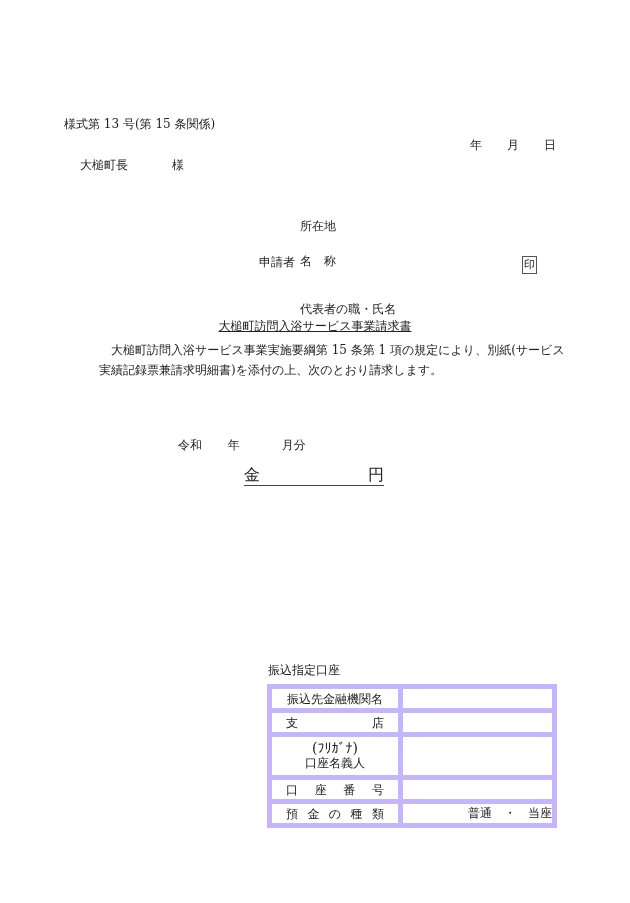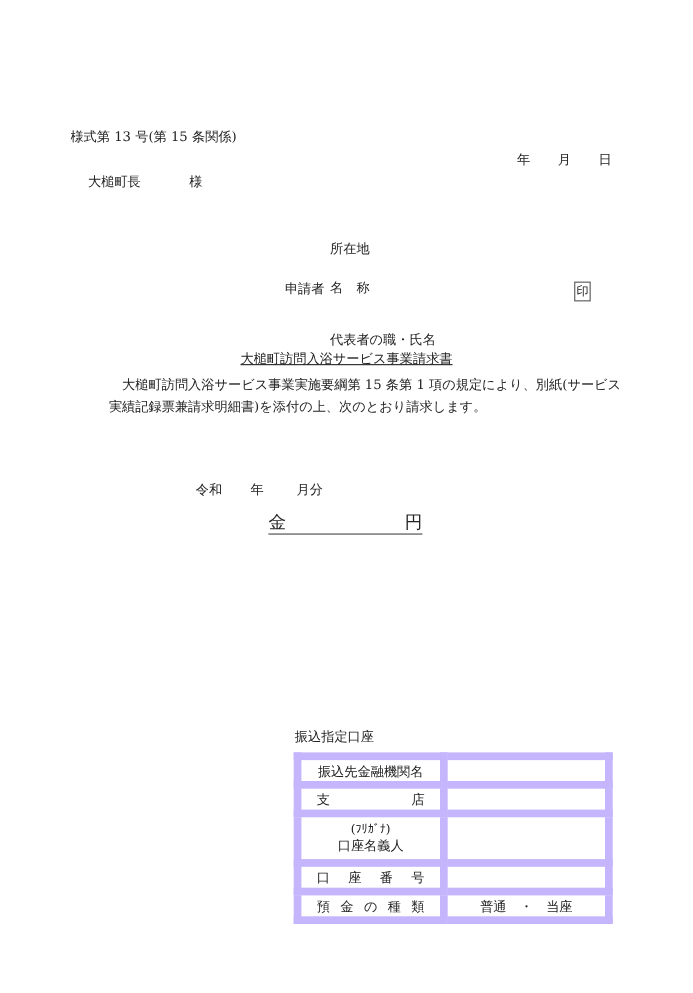--- a/index.html
+++ b/index.html
@@ -19,25 +19,25 @@
     .field-name .s2 { margin-left: 12px; }
     .field-rep { left: 300px; top: 258px; margin-top: 43px; }
     .seal { left: 522px; top: 256px; width: 13px; height: 16px; border: 1px solid #555; font-size: 11px; line-height: 16px; text-align: center; }
     .doc-title { left: 0; width: 630px; top: 318px; text-align: center; text-decoration: underline; }
     .body-text { left: 80px; top: 340px; width: 476px; white-space: normal; line-height: 20px; text-indent: 12px; margin-left: 19px; }
     .period { left: 150px; top: 437px; }
     .period span { display: inline-block; margin-left: 28px; }
     .amount { left: 244px; top: 465px; width: 140px; font-size: 16px; line-height: 20px; border-bottom: 1px solid #444; display: flex; justify-content: space-between; }
     .bank-heading { left: 268px; top: 662px; }
     table.bank { position: absolute; left: 267px; top: 684px; width: 290px; border-collapse: collapse; font-size: 12px; }
-    table.bank td { border: 7px solid #c4b5fd; height: 19px; padding: 0; line-height: 16px; }
+    table.bank td { border: 5px solid #c4b5fd; height: 19px; padding: 0; line-height: 16px; }
     table.bank td.lbl { width: 126px; text-align: center; }
-    table.bank td.val { text-align: center; }
+    table.bank td.val { text-align: right; font-family: Liberation Mono, monospace; }
     .spread { display: flex; justify-content: space-between; padding: 0 14px; }
-    .kana { font-size: 11px; line-height: 14px; display: block; }
+    .kana { font-size: 14px; line-height: 14px; display: block; }
   </style>
 </head>
 <body>
 
 <div class="abs form-number">様式第 13 号(第 15 条関係)</div>
 
 <div class="abs date-line">
   <span>年</span>
   <span>月</span>
   <span>日</span>
@@ -55,21 +55,21 @@
 <div class="abs field-rep">代表者の職・氏名</div>
 <div class="abs seal">印</div>
 
 <div class="abs doc-title">大槌町訪問入浴サービス事業請求書</div>
 
 <div class="abs body-text">大槌町訪問入浴サービス事業実施要綱第 15 条第 1 項の規定により、別紙(サービス実績記録票兼請求明細書)を添付の上、次のとおり請求します。</div>
 
 <div class="abs period">
   <span>令和</span>
   <span style="margin-left:22px">年</span>
-  <span style="margin-left:26px">月分</span>
+  <span style="margin-left:38px">月分</span>
 </div>
 
 <div class="abs amount">
   <span>金</span>
   <span>円</span>
 </div>
 
 <div class="abs bank-heading">振込指定口座</div>
 
 <table class="bank">

